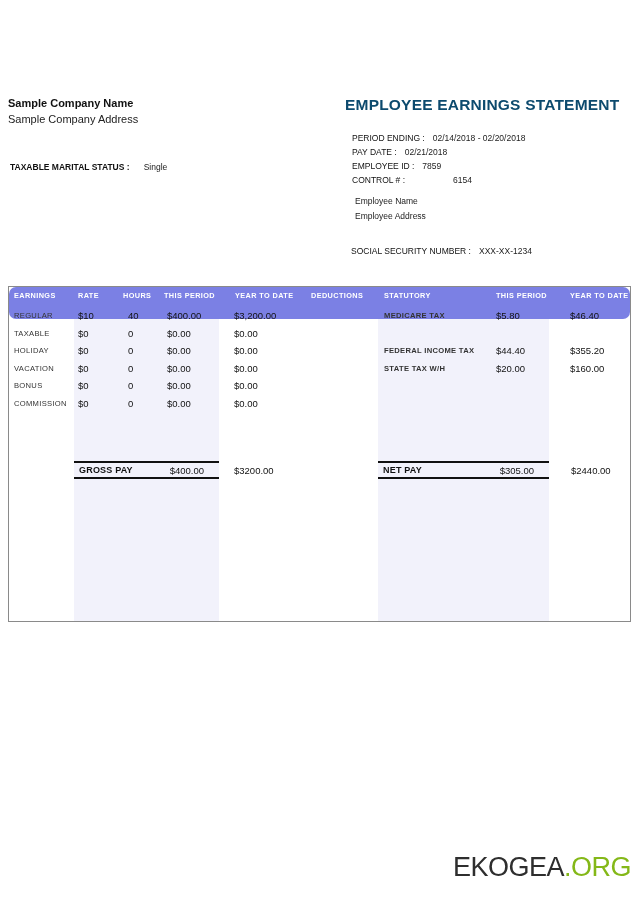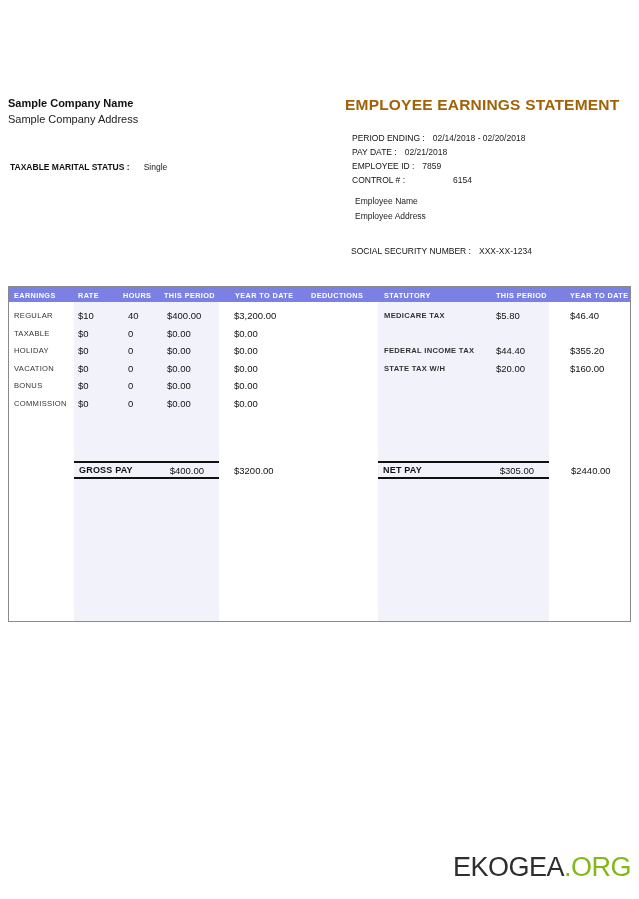--- a/index.html
+++ b/index.html
@@ -7,21 +7,21 @@
     position:relative;width:639px;height:899px;background:#ffffff;
     font-family:"Liberation Sans", sans-serif;color:#1a1a1a;overflow:hidden;
   }
   .abs{position:absolute;}
 
   
   .company-name{left:8px;top:97px;font-size:11px;font-weight:700;color:#111;}
   .company-address{left:8px;top:113px;font-size:11px;color:#222;}
 
   
-  .doc-title{left:345px;top:96px;font-size:15.5px;font-weight:800;color:#a16207;letter-spacing:.2px;}
+  .doc-title{left:345px;top:96px;font-size:15.5px;font-weight:800;color:#0c4a6e;letter-spacing:.2px;}
 
   
   .meta-row{display:flex;gap:8px;font-size:8.5px;white-space:nowrap;}
   .meta-row .lbl{font-weight:400;color:#111;}
   .meta-row .val{color:#222;}
   .m1{left:352px;top:133px;}
   .m2{left:352px;top:147px;}
   .m3{left:352px;top:161px;}
   .m4{left:352px;top:175px;gap:48px;}
   .emp-name{left:355px;top:196px;font-size:8.5px;color:#222;}
@@ -29,22 +29,23 @@
   .ssn{left:351px;top:246px;}
   .marital{left:10px;top:162px;display:flex;gap:14px;font-size:8.5px;}
   .marital .lbl{font-weight:700;color:#111;}
 
   
   .paytable{
     position:absolute;left:8px;top:286px;width:621px;height:334px;
     border:1px solid #8a8a8a;background:#fff;
   }
   .thead{
-    position:absolute;left:0;top:0;width:100%;height:15px;
+    position:absolute;left:0;top:0;width:100%;height:32px;
     background:#7b80e4;
+    border-radius:7px;
   }
   .th{
     position:absolute;top:4px;font-size:7.3px;font-weight:700;color:#ffffff;
     letter-spacing:.4px;white-space:nowrap;
   }
   .band{position:absolute;top:15px;bottom:0;background:#f2f2fb;}
   .band-left{left:65px;width:145px;}
   .band-right{left:369px;width:171px;}
 
   .trow{position:absolute;left:0;width:100%;height:12px;}

